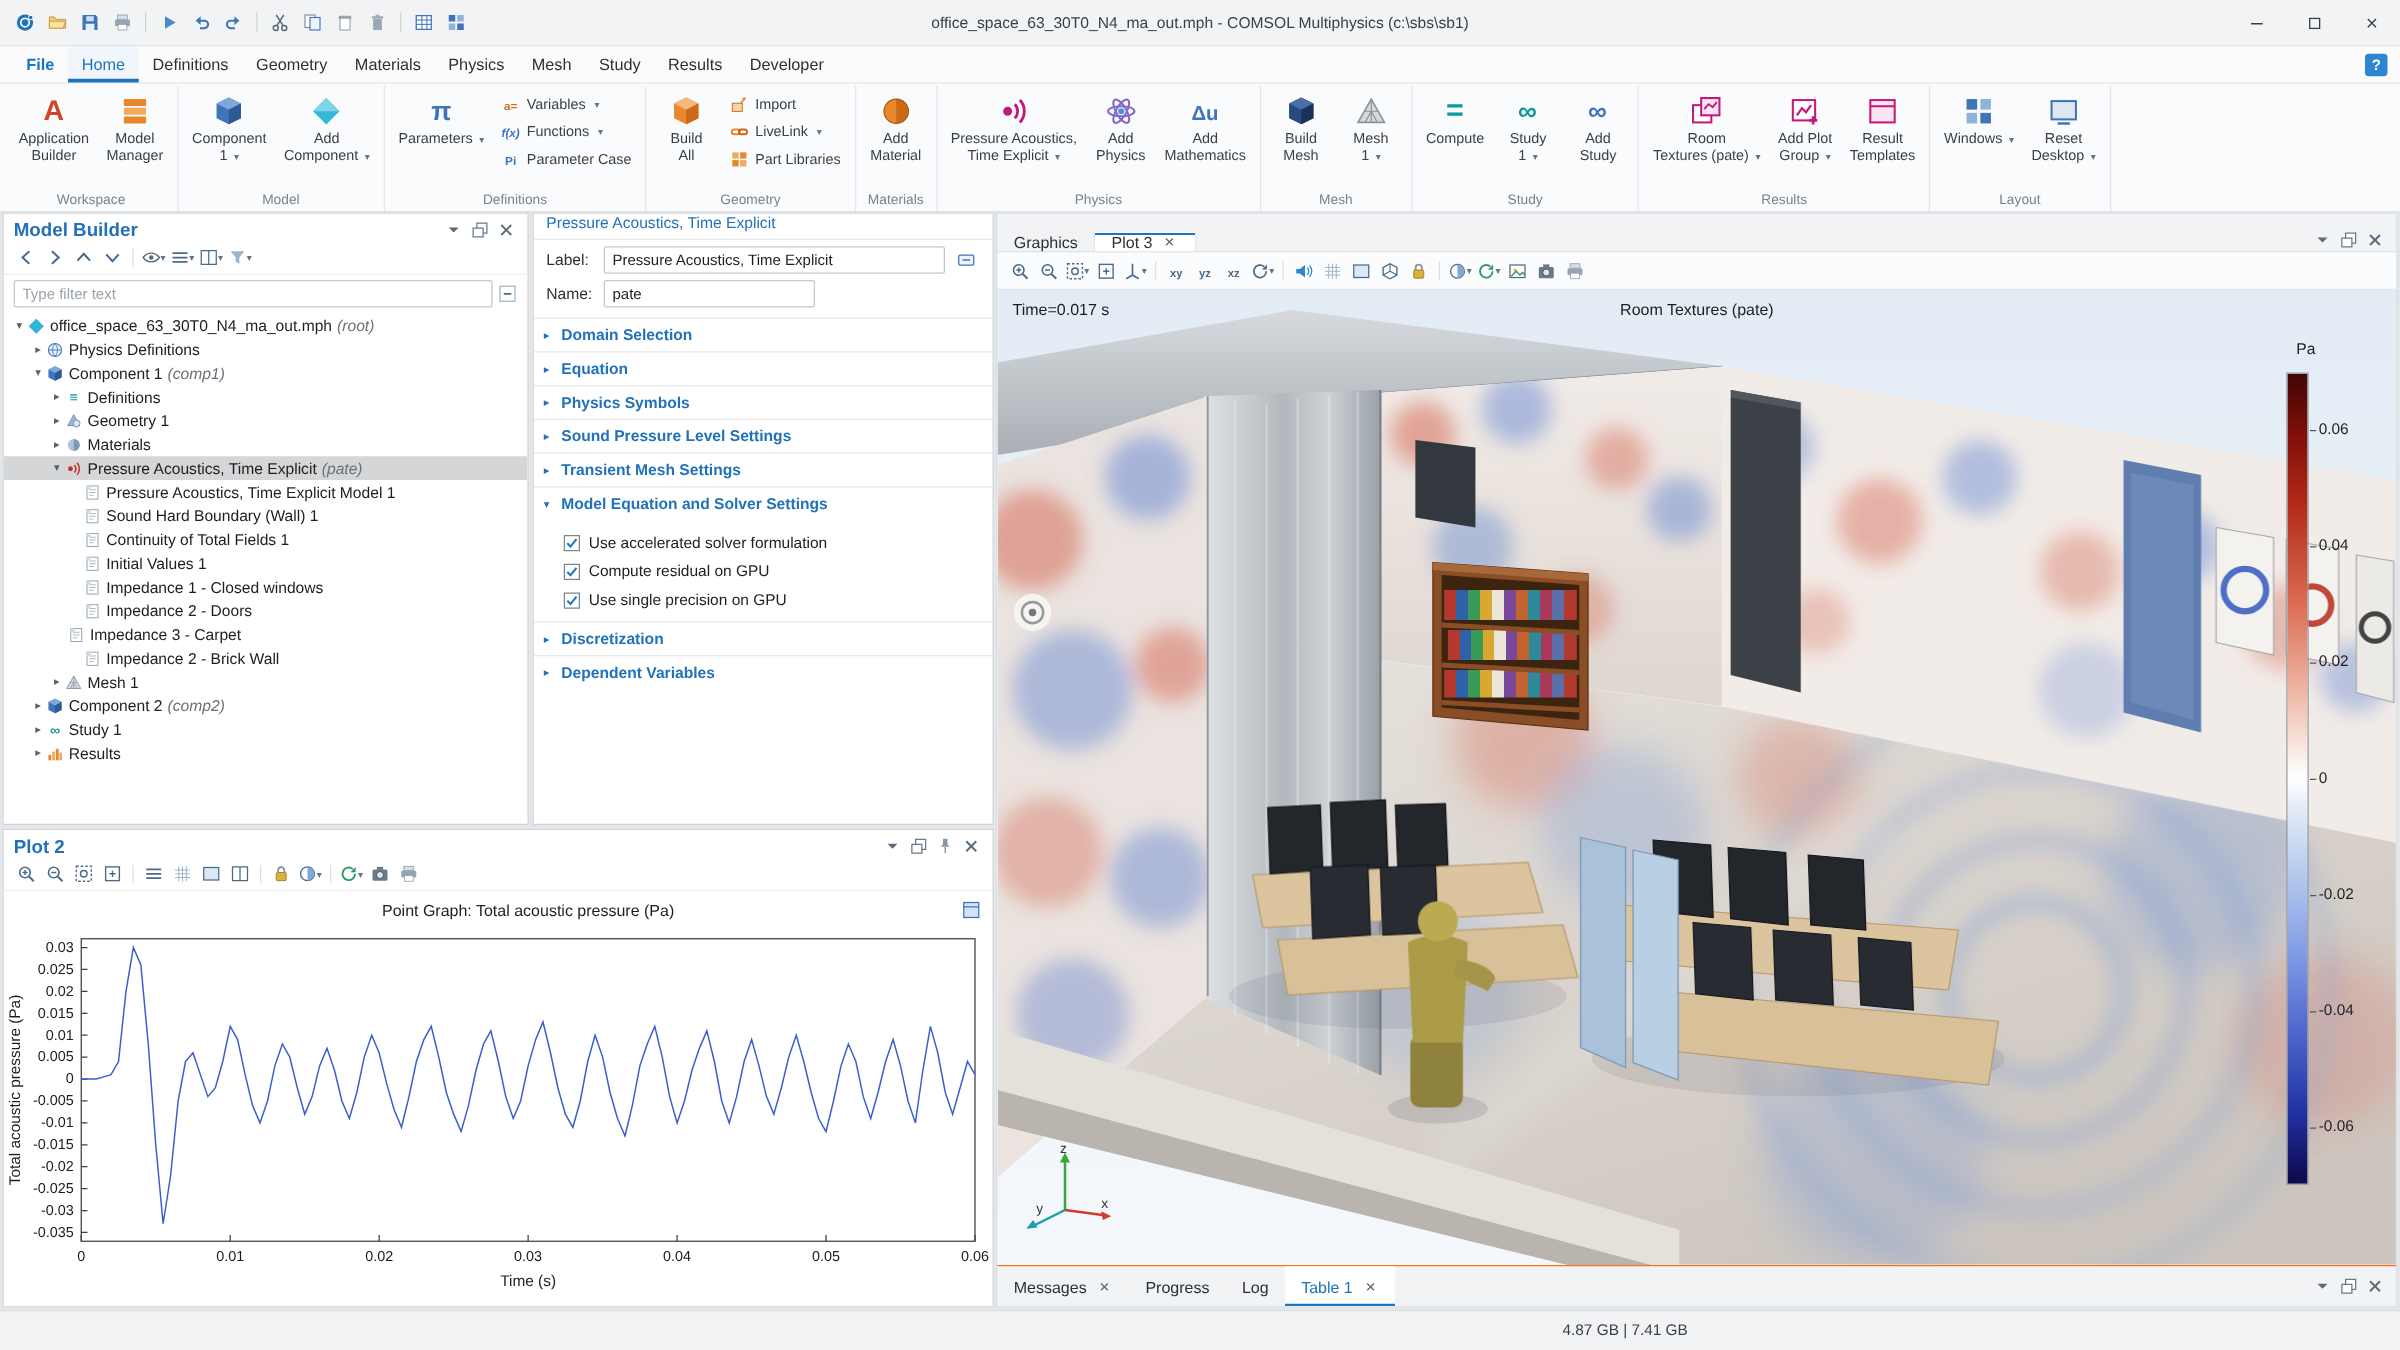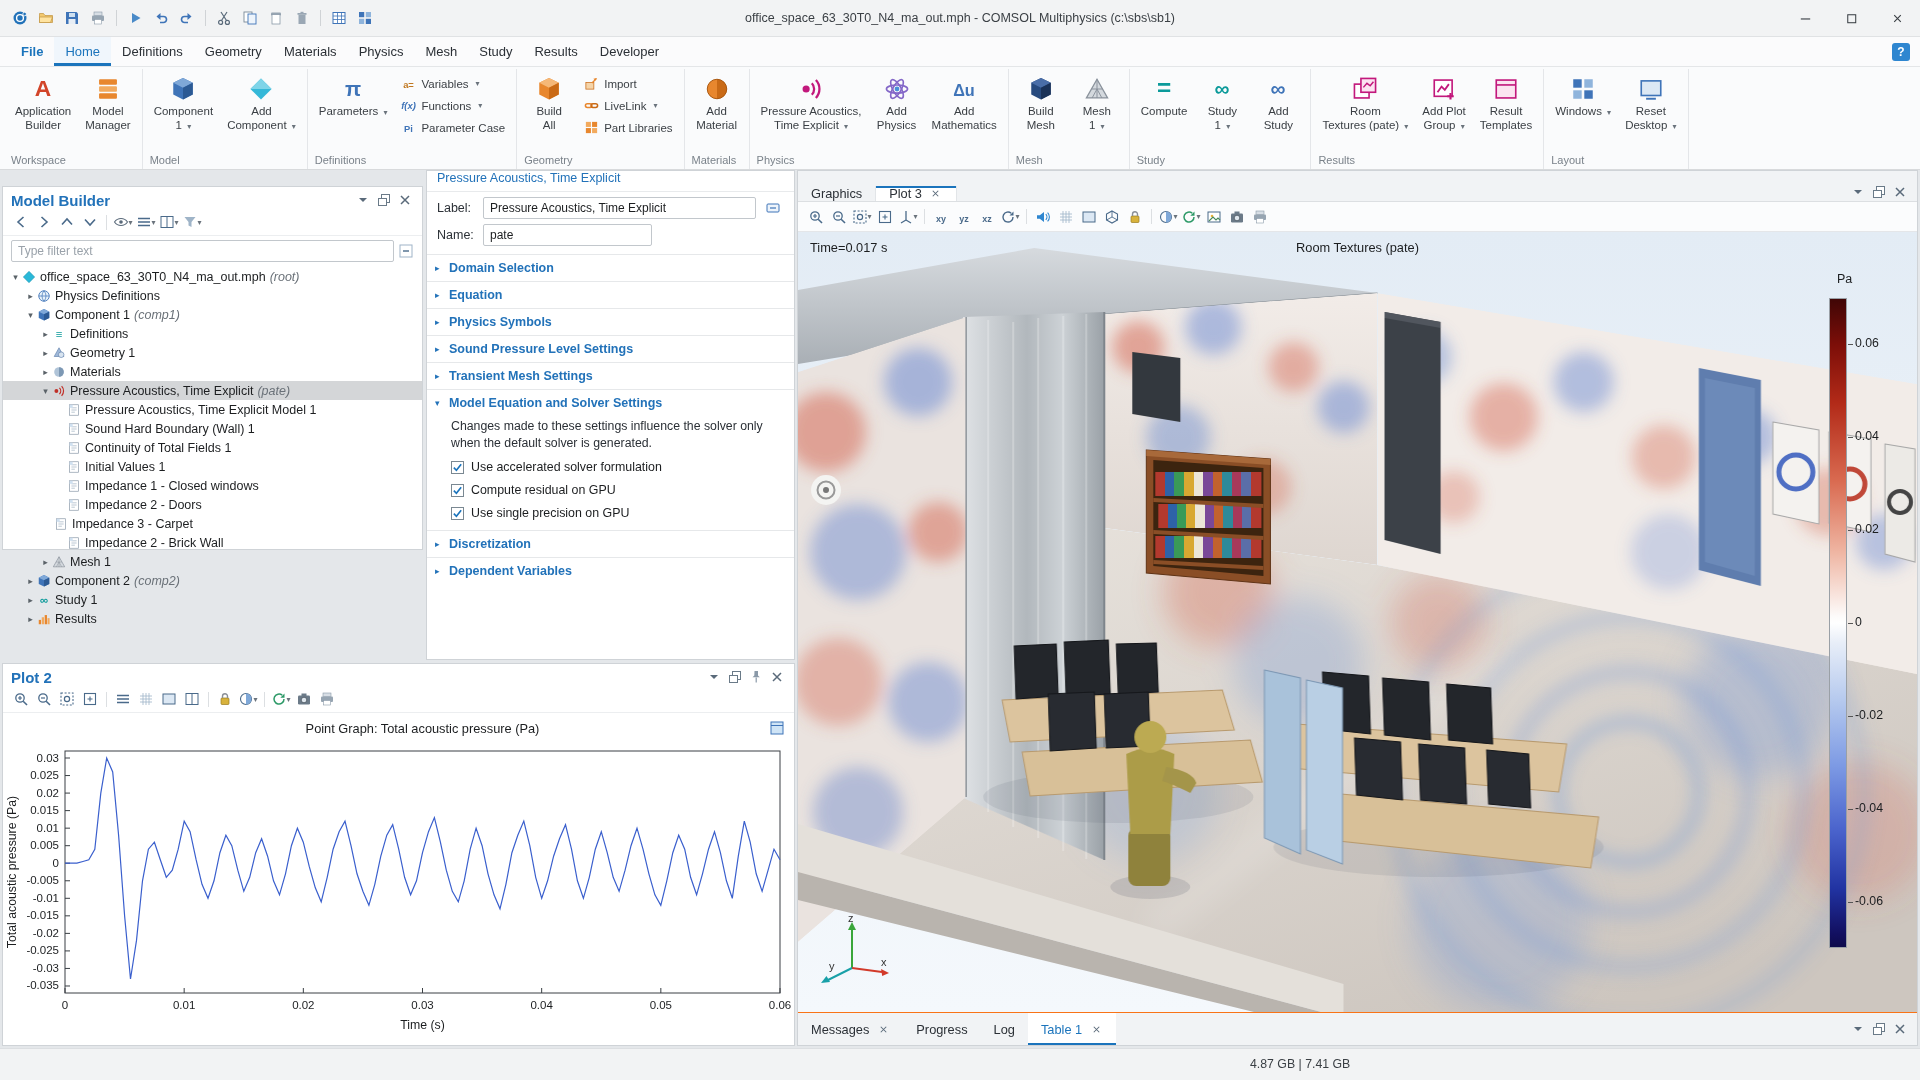--- a/index.html
+++ b/index.html
@@ -18,31 +18,31 @@
 
 #menubar{position:absolute;top:37px;left:0;right:0;height:30px;background:#fbfbfc;border-bottom:1px solid #e4e6e8;display:flex;align-items:stretch;padding-left:10px}
 .menu-item{display:flex;align-items:center;padding:0 11px;font-size:13px;color:#2b3036}
 .menu-item.file{color:#1b74bc;font-weight:700}
 .menu-item.active{color:#1b74bc;box-shadow:inset 0 -3px 0 #1b74bc;background:#f0f6fc}
 #help-btn{margin-left:auto;margin-right:10px;align-self:center;width:18px;height:18px;border-radius:3px;background:#2e86d0;color:#fff;font-size:12px;font-weight:700;display:flex;align-items:center;justify-content:center}
 
 #ribbon{position:absolute;top:67px;left:0;right:0;height:103px;background:#fafbfc;border-bottom:1px solid #d8dadc;display:flex;align-items:stretch;padding:2px 4px 0}
 .rgroup{display:flex;flex-direction:column;border-right:1px solid #e4e6e9;padding:2px 5px 1px}
 .rbtns{flex:1;display:flex;align-items:flex-start;gap:2px}
-.rlabel{text-align:left;font-size:11px;color:#7a828a;padding:1px 2px 2px}
+.rlabel{text-align:center;font-size:11px;color:#7a828a;padding:1px 2px 2px}
 .rbig{display:flex;flex-direction:column;align-items:center;gap:3px;padding:5px 6px 3px;border-radius:3px;min-width:54px;max-width:120px}
 .rbig .ric,.rbig .ric svg{width:26px;height:26px}
 .rlab{font-size:11.5px;line-height:1.18;text-align:center;color:#3a3f44}
 .rcol{display:flex;flex-direction:column;gap:1px;padding-top:2px}
 .rsmall{display:flex;align-items:center;gap:5px;padding:3px 6px;border-radius:3px;font-size:11.5px;color:#3a3f44;white-space:nowrap}
 .rsmall .ric,.rsmall .ric svg{width:15px;height:15px}
 .caret{font-size:8px;color:#6a737c;margin-left:2px}
 
 .panel{position:absolute;background:#fff;border:1px solid #cfd3d7}
-#mb-panel{top:186px;left:2px;width:421px;height:364px}
+#mb-panel{top:170px;left:2px;width:421px;height:490px}
 #settings-panel{top:170px;left:426px;width:369px;height:490px}
 #plot2-panel{top:663px;left:2px;width:793px;height:383px}
 .phdr{display:flex;align-items:center;padding:4px 8px 2px}
 .ptitle{font-size:15px;color:#2272b9;font-weight:700}
 .phicons{margin-left:auto;display:flex;gap:3px}
 .phicons .tb{width:18px;height:18px}
 .tb{display:inline-flex;align-items:center;justify-content:center;border-radius:3px}
 .tb svg{width:16px;height:16px}
 #mb-toolbar{display:flex;align-items:center;gap:3px;padding:1px 8px 3px;border-bottom:1px solid #eceef0}
 #mb-toolbar .tb{width:20px;height:20px}
@@ -788,21 +788,20 @@
             <span class="schev">▸</span>
             <span class="sect-title">Transient Mesh Settings</span>
           </div>
         </div>
         <div class="sect">
           <div class="sect-hdr">
             <span class="schev">▾</span>
             <span class="sect-title">Model Equation and Solver Settings</span>
           </div>
           <div class="sect-body">
-            <div class="snote">Changes made to these settings influence the solver only when the default solver is generated.</div>
             <label class="cb">
               <span class="cbox">
                 <svg viewBox="0 0 12 12">
                   <path d="M2 6.2l2.8 2.8L10 2.5" stroke="#1b74bc" stroke-width="1.8" fill="none"></path>
                 </svg>
               </span>
               <span class="cblab">Use accelerated solver formulation</span>
             </label>
             <label class="cb">
               <span class="cbox">

